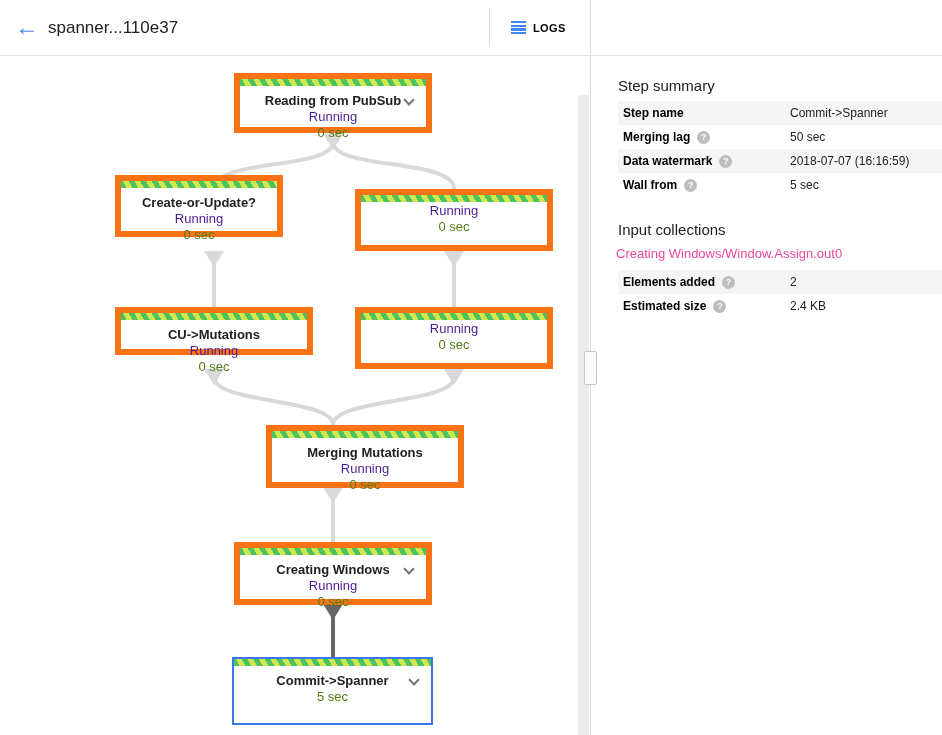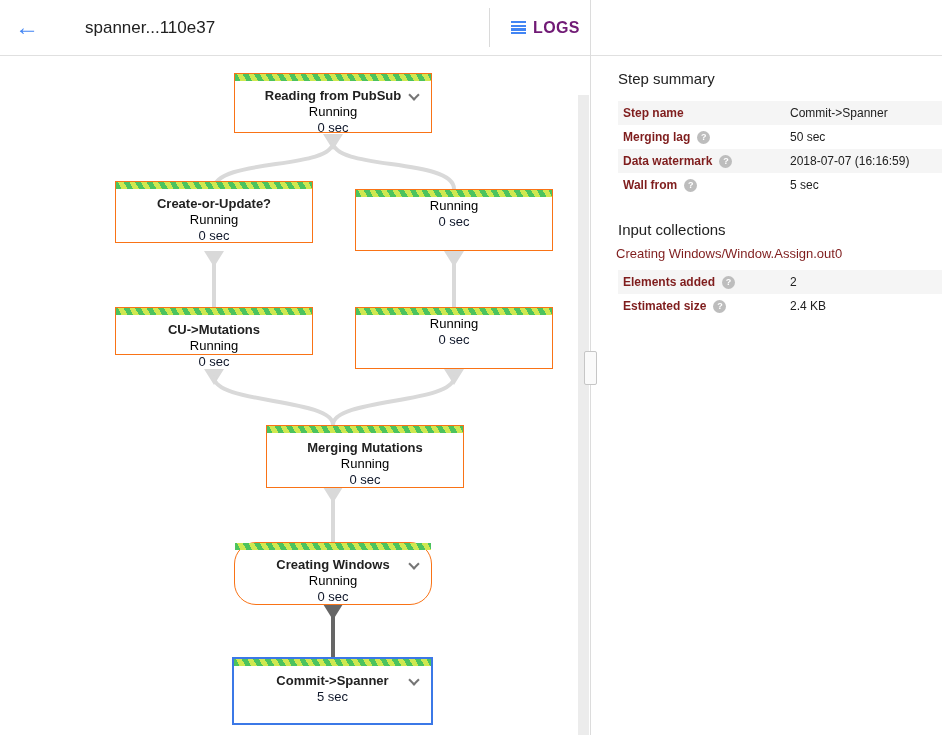--- a/index.html
+++ b/index.html
@@ -17,30 +17,30 @@
     position: absolute; left: 0; top: 0; width: 942px; height: 56px;
     background: #fff; border-bottom: 1px solid #e0e0e0; z-index: 10;
   }
   .back-btn {
     position: absolute; left: 10px; top: 10px; width: 34px; height: 34px;
     color: #4285f4; font-size: 24px; line-height: 34px; text-align: center;
     cursor: pointer;
   }
   .job-title {
     position: absolute; left: 48px; top: 0; height: 55px; line-height: 55px;
-    font-size: 17px; color: #212121; margin-left: 37px;
+    font-size: 17px; color: #212121;
   }
   .header-divider {
     position: absolute; left: 489px; top: 8px; width: 1px; height: 39px;
     background: #dadada;
   }
   .logs-btn {
     position: absolute; left: 503px; top: 0; height: 55px;
     display: flex; align-items: center; gap: 7px;
-    color: #701a75; font-size: 16px; font-weight: bold; letter-spacing: .4px;
+    color: #000000; font-size: 11px; font-weight: bold; letter-spacing: .4px;
     cursor: pointer; padding: 0 8px;
   }
   .logs-icon {
     width: 15px; height: 13px; display: inline-block;
     background: repeating-linear-gradient(to bottom, #4285f4 0 2.2px, transparent 2.2px 3.7px);
   }
 
   
   .panel-divider {
     position: absolute; left: 590px; top: 0; width: 1px; height: 735px;
@@ -57,78 +57,78 @@
     position: absolute; left: 0; top: 56px; width: 590px; height: 679px;
     background: #fff; overflow: hidden;
   }
   .graph-edges { position: absolute; left: 0; top: 0; }
   .scrollbar-track {
     position: absolute; left: 578px; top: 95px; width: 11px; height: 640px;
     background: #ececec; z-index: 9;
   }
 
   .node {
-    position: absolute; background: #fff; border: 1px solid #f97316;
+    position: absolute; background: #fff; border: 6px solid #f97316;
     text-align: center; cursor: pointer; z-index: 3;
   }
   .node.selected { border: 2px solid #3b78e7; }
   .node .stripe {
     height: 7px; width: 100%;
     background: repeating-linear-gradient(60deg, #4cc35e 0 5px, #cfe850 5px 10px);
   }
   .node .n-title { font-size: 13px; font-weight: bold; color: #212121; margin-top: 7px; }
-  .node .n-status { font-size: 13px; color: #000000; margin-top: 1px; }
-  .node .n-time { font-size: 13px; color: #0f172a; margin-top: 1px; }
+  .node .n-status { font-size: 13px; color: #4c1d95; margin-top: 1px; }
+  .node .n-time { font-size: 13px; color: #4d7c0f; margin-top: 1px; }
   .node .chevron {
     position: absolute; right: 13px; top: 17px; width: 8px; height: 8px;
     border-right: 2px solid #757575; border-bottom: 2px solid #757575;
     transform: rotate(45deg);
   }
 
   
   #node-pubsub   { left: 234px; top: 17px;  width: 198px; height: 60px; }
-  #node-cou      { left: 115px; top: 125px; width: 198px; height: 62px; }
+  #node-cou      { left: 115px; top: 119px; width: 168px; height: 62px; }
   #node-delete   { left: 355px; top: 133px; width: 198px; height: 62px; }
   #node-cumut    { left: 115px; top: 251px; width: 198px; height: 48px; }
   #node-dmut     { left: 355px; top: 251px; width: 198px; height: 62px; }
   #node-merge    { left: 234px; top: 369px; width: 198px; height: 63px; margin-left: 32px; }
-  #node-windows  { left: 234px; top: 486px; width: 198px; height: 63px; border-radius: 22px; }
+  #node-windows  { left: 234px; top: 486px; width: 198px; height: 63px; }
   #node-commit   { left: 232px; top: 601px; width: 201px; height: 68px; }
 
   
   .side-panel {
     position: absolute; left: 591px; top: 0; width: 351px; height: 735px;
     background: #fff;
   }
   .close-btn {
     position: absolute; left: 17px; top: 11px; width: 32px; height: 32px;
     color: #4285f4; font-size: 20px; line-height: 32px; text-align: center;
     cursor: pointer;
   }
   .panel-title {
     position: absolute; left: 64px; top: 0; height: 55px; line-height: 55px;
     font-size: 16px; color: #212121;
   }
   .section-heading {
     position: absolute; left: 27px; font-size: 15px; color: #212121; font-weight: 400;
   }
-  #summary-heading { top: 70px; }
+  #summary-heading { top: 77px; }
   #input-heading { top: 221px; }
   .collection-name {
-    position: absolute; left: 25px; top: 246px; font-size: 13px; color: #7f1d1d;
+    position: absolute; left: 25px; top: 246px; font-size: 13px; color: #ec4899;
   }
   .kv-rows { position: absolute; left: 27px; right: 0; }
   #summary-rows { top: 101px; }
   #input-rows { top: 270px; }
   .kv-row {
     height: 24px; display: flex; align-items: center; font-size: 12px;
     padding-left: 5px;
   }
   .kv-row.shaded { background: #f5f5f5; }
-  .kv-label { font-weight: bold; color: #7f1d1d; white-space: nowrap; }
+  .kv-label { font-weight: bold; color: #000000; white-space: nowrap; }
   .kv-value { position: absolute; left: 172px; color: #212121; }
   .kv-row { position: relative; }
   .help-icon {
     display: inline-block; width: 13px; height: 13px; border-radius: 50%;
     background: #bdbdbd; color: #fff; font-size: 9px; font-weight: bold;
     text-align: center; line-height: 13px; margin-left: 7px; cursor: pointer;
   }
 </style>
 </head>
 <body>

